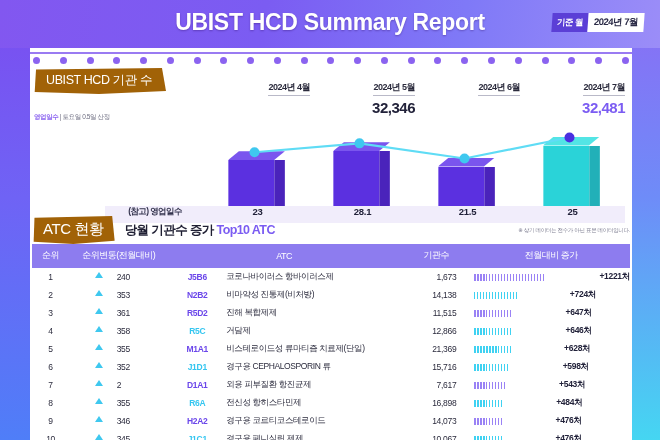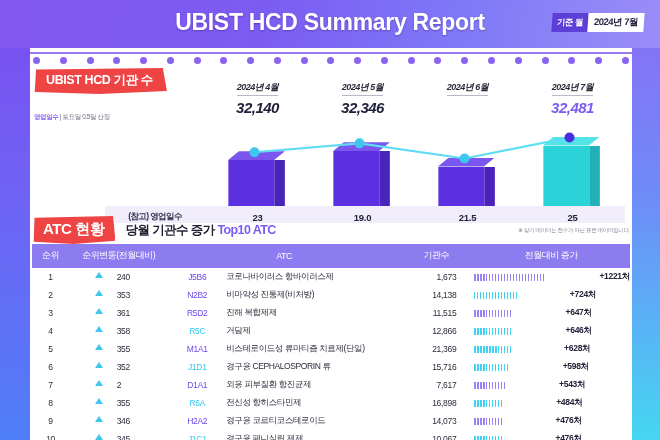--- a/index.html
+++ b/index.html
@@ -73,43 +73,43 @@
   }
   .dot-line .dots i {
     width: 7px; height: 7px; border-radius: 50%; background: #8b63f0; display: block;
   }
 
   
   .sec1 { position: absolute; left: 0; top: 20px; width: 602px; height: 170px; }
 
   .ribbon {
     display: inline-block; position: relative;
-    background: #ef4444; color: #fff;
-    font-size: 12.5px; font-weight: bold;
+    background: #a16207; color: #fff;
+    font-size: 12.5px; font-weight: normal;
     padding: 4px 14px 5px 14px;
     letter-spacing: -0.4px;
     clip-path: polygon(3% 6%, 97% 0%, 100% 88%, 50% 100%, 2% 92%);
   }
   .ribbon.small {
     font-size: 15px; padding: 4px 11px 5px 11px;
   }
   .sec1-head { position: absolute; left: 2px; top: 0; }
   .sec1-sub {
     position: absolute; left: 4px; top: 45px;
     font-size: 6.5px; color: #6d6d80; letter-spacing: -0.4px;
     white-space: nowrap;
   }
   .sec1-sub b { color: #8b63f0; font-weight: bold; }
 
   
   .months {
     position: absolute; left: 175px; top: 8px; width: 420px; height: 36px;
     display: flex;
   }
-  .month-col { flex: 1; text-align: center; font-style: italic; }
+  .month-col { flex: 1; text-align: right; }
   .month-col .m-label {
     font-size: 9px; font-weight: bold; color: #2b2b3d;
     letter-spacing: -0.5px;
     border-bottom: 1px solid #b9b9c8;
     display: inline-block; padding-bottom: 1px;
   }
   .month-col .m-val {
     margin-top: 3px;
     font-size: 15px; font-weight: bold; color: #22223a; letter-spacing: -0.5px;
   }
@@ -137,21 +137,21 @@
     clip-path: polygon(0 100%, 46px 100%, 100% 0, 11px 0);
   }
   .bar3d.teal .front { background: #2ad3d8; }
   .bar3d.teal .side  { background: #22b0b8; }
   .bar3d.teal .top   { background: #53e5e5; }
 
   .spark { position: absolute; inset: 0; pointer-events: none; }
 
   .biz-row {
     position: absolute; left: 75px; top: 138px; width: 520px; height: 17px;
-    background: #f1edfb; display: flex; align-items: flex-end;
+    background: #f1edfb; display: flex; align-items: flex-start;
   }
   .biz-row .biz-label {
     width: 100px; text-align: center;
     font-size: 8.5px; font-weight: bold; color: #33334d; letter-spacing: -0.6px;
   }
   .biz-row .biz-vals { flex: 1; display: flex; }
   .biz-row .biz-vals span {
     flex: 1; text-align: center;
     font-size: 9.5px; font-weight: bold; color: #22223a; letter-spacing: -0.3px;
   }
@@ -190,21 +190,21 @@
   .tri {
     width: 0; height: 0;
     border-left: 4px solid transparent;
     border-right: 4px solid transparent;
     border-bottom: 6px solid #3fc8ef;
   }
   .chg-num { min-width: 26px; text-align: left; font-size: 8.5px; color: #2b2b3d; }
 
   .atc-cell { display: flex; align-items: center; }
   .atc-code {
-    width: 58px; text-align: center; font-weight: normal; font-size: 8.5px;
+    width: 58px; text-align: center; font-weight: bold; font-size: 8.5px;
   }
   .atc-code.p { color: #6b47ea; }
   .atc-code.c { color: #35c6f0; }
   .atc-name { flex: 1; text-align: left; font-size: 8.5px; color: #2b2b3d; letter-spacing: -0.4px; }
 
   .count-cell { text-align: right; padding-right: 16px; font-size: 8.5px; }
 
   .delta-cell { display: flex; align-items: center; justify-content: flex-start; padding-left: 2px; gap: 48px; }
   .meter { height: 7px; }
   .meter.p {
@@ -266,21 +266,21 @@
 
       <div class="sec1-head">
         <span class="ribbon">UBIST HCD 기관 수</span>
       </div>
       <div class="sec1-sub">
         <b>영업일수</b>
         <span>| 토요일 0.5일 산정</span>
       </div>
 
       <div class="months">
-          <div class="month-col"><div class="m-label">2024년 4월</div><div class="m-val">32,140</div></div>
+          <div class="month-col"><div class="m-label">2024년 4월</div></div>
           <div class="month-col"><div class="m-label">2024년 5월</div><div class="m-val">32,346</div></div>
           <div class="month-col"><div class="m-label">2024년 6월</div></div>
           <div class="month-col is-current"><div class="m-label">2024년 7월</div><div class="m-val">32,481</div></div>
         </div>
 
       <div class="chart">
         <div class="bars">
             <div class="bar-slot">
               <div class="bar3d" style="height:54.733333333333334px;width:57px;">
                 <div class="front" style="height:45.733333333333334px"></div>
@@ -318,21 +318,21 @@
               <circle cx="259.5" cy="40.50666666666667" r="5" fill="#3fc8ef"></circle>
               <circle cx="364.5" cy="19.490000000000002" r="5" fill="#4a2fe0"></circle>
             </g>
         </svg>
       </div>
 
       <div class="biz-row">
         <div class="biz-label">(참고) 영업일수</div>
         <div class="biz-vals">
             <span>23</span>
-            <span>19.0</span>
+            <span>28.1</span>
             <span>21.5</span>
             <span>25</span>
           </div>
       </div>
     </div>
 
     <div class="sec2">
       <div class="sec2-head">
         <span class="ribbon small">ATC 현황</span>
         <span class="sec2-title">

